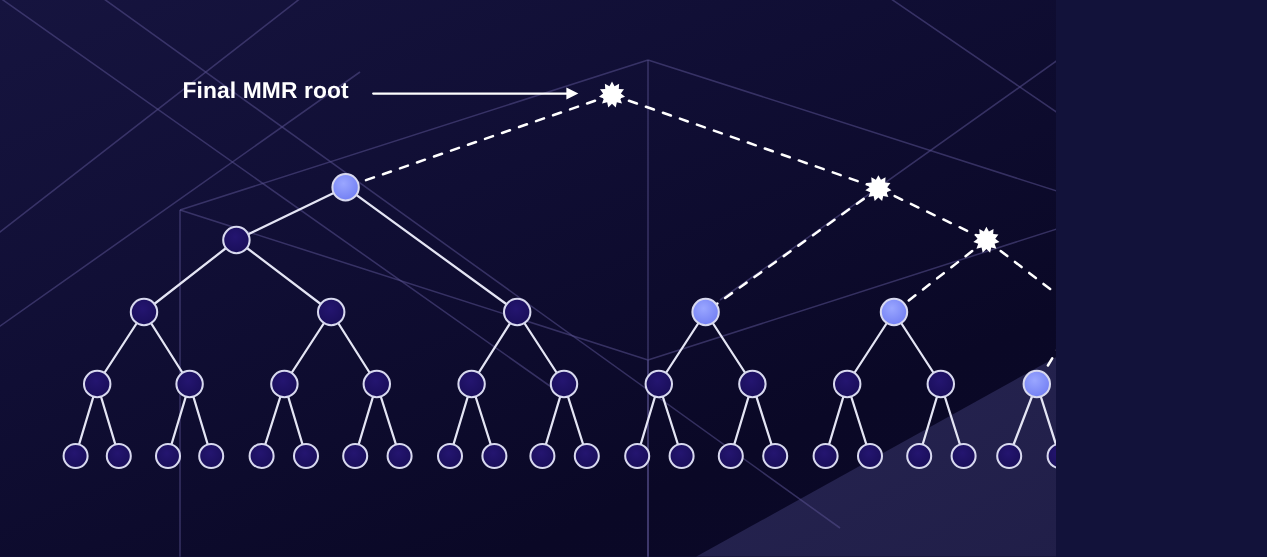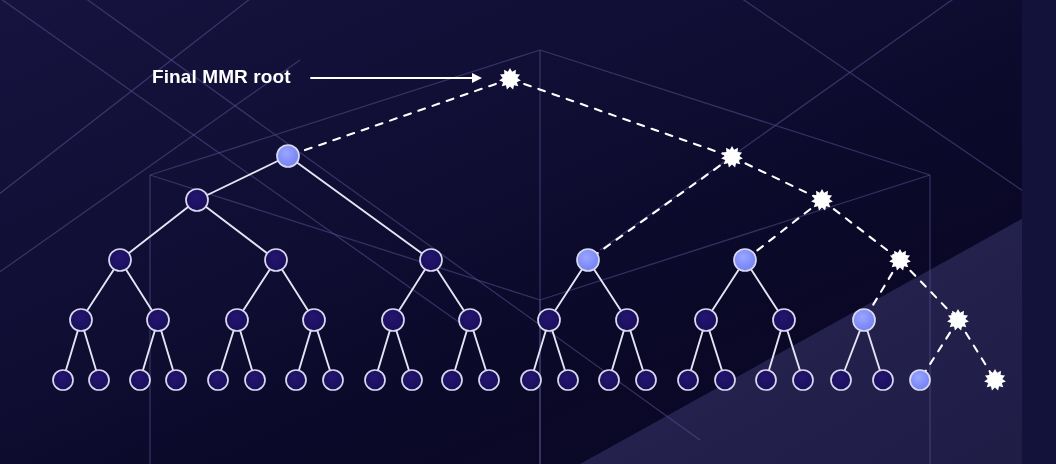--- a/index.html
+++ b/index.html
@@ -1,21 +1,21 @@
 <!DOCTYPE html>
 <html><head>
 <meta charset="utf-8">
 <style>
   html,body{margin:0;padding:0;}
   body{
     width:1056px;height:464px;overflow:hidden;
     font-family:"Liberation Sans", sans-serif;
     background:#12123a;
   }
-  #stage{position:relative;width:1022px;height:464px;overflow:hidden;}
+  #stage{position:relative;width:880px;height:464px;overflow:hidden;}
   #stage svg{position:absolute;left:0;top:0;}
   .lbl{
     position:absolute;
     color:#ffffff;
     font-weight:700;
     font-size:19px;
     letter-spacing:.1px;
     white-space:nowrap;
     font-family:"Liberation Sans", sans-serif;
   }

